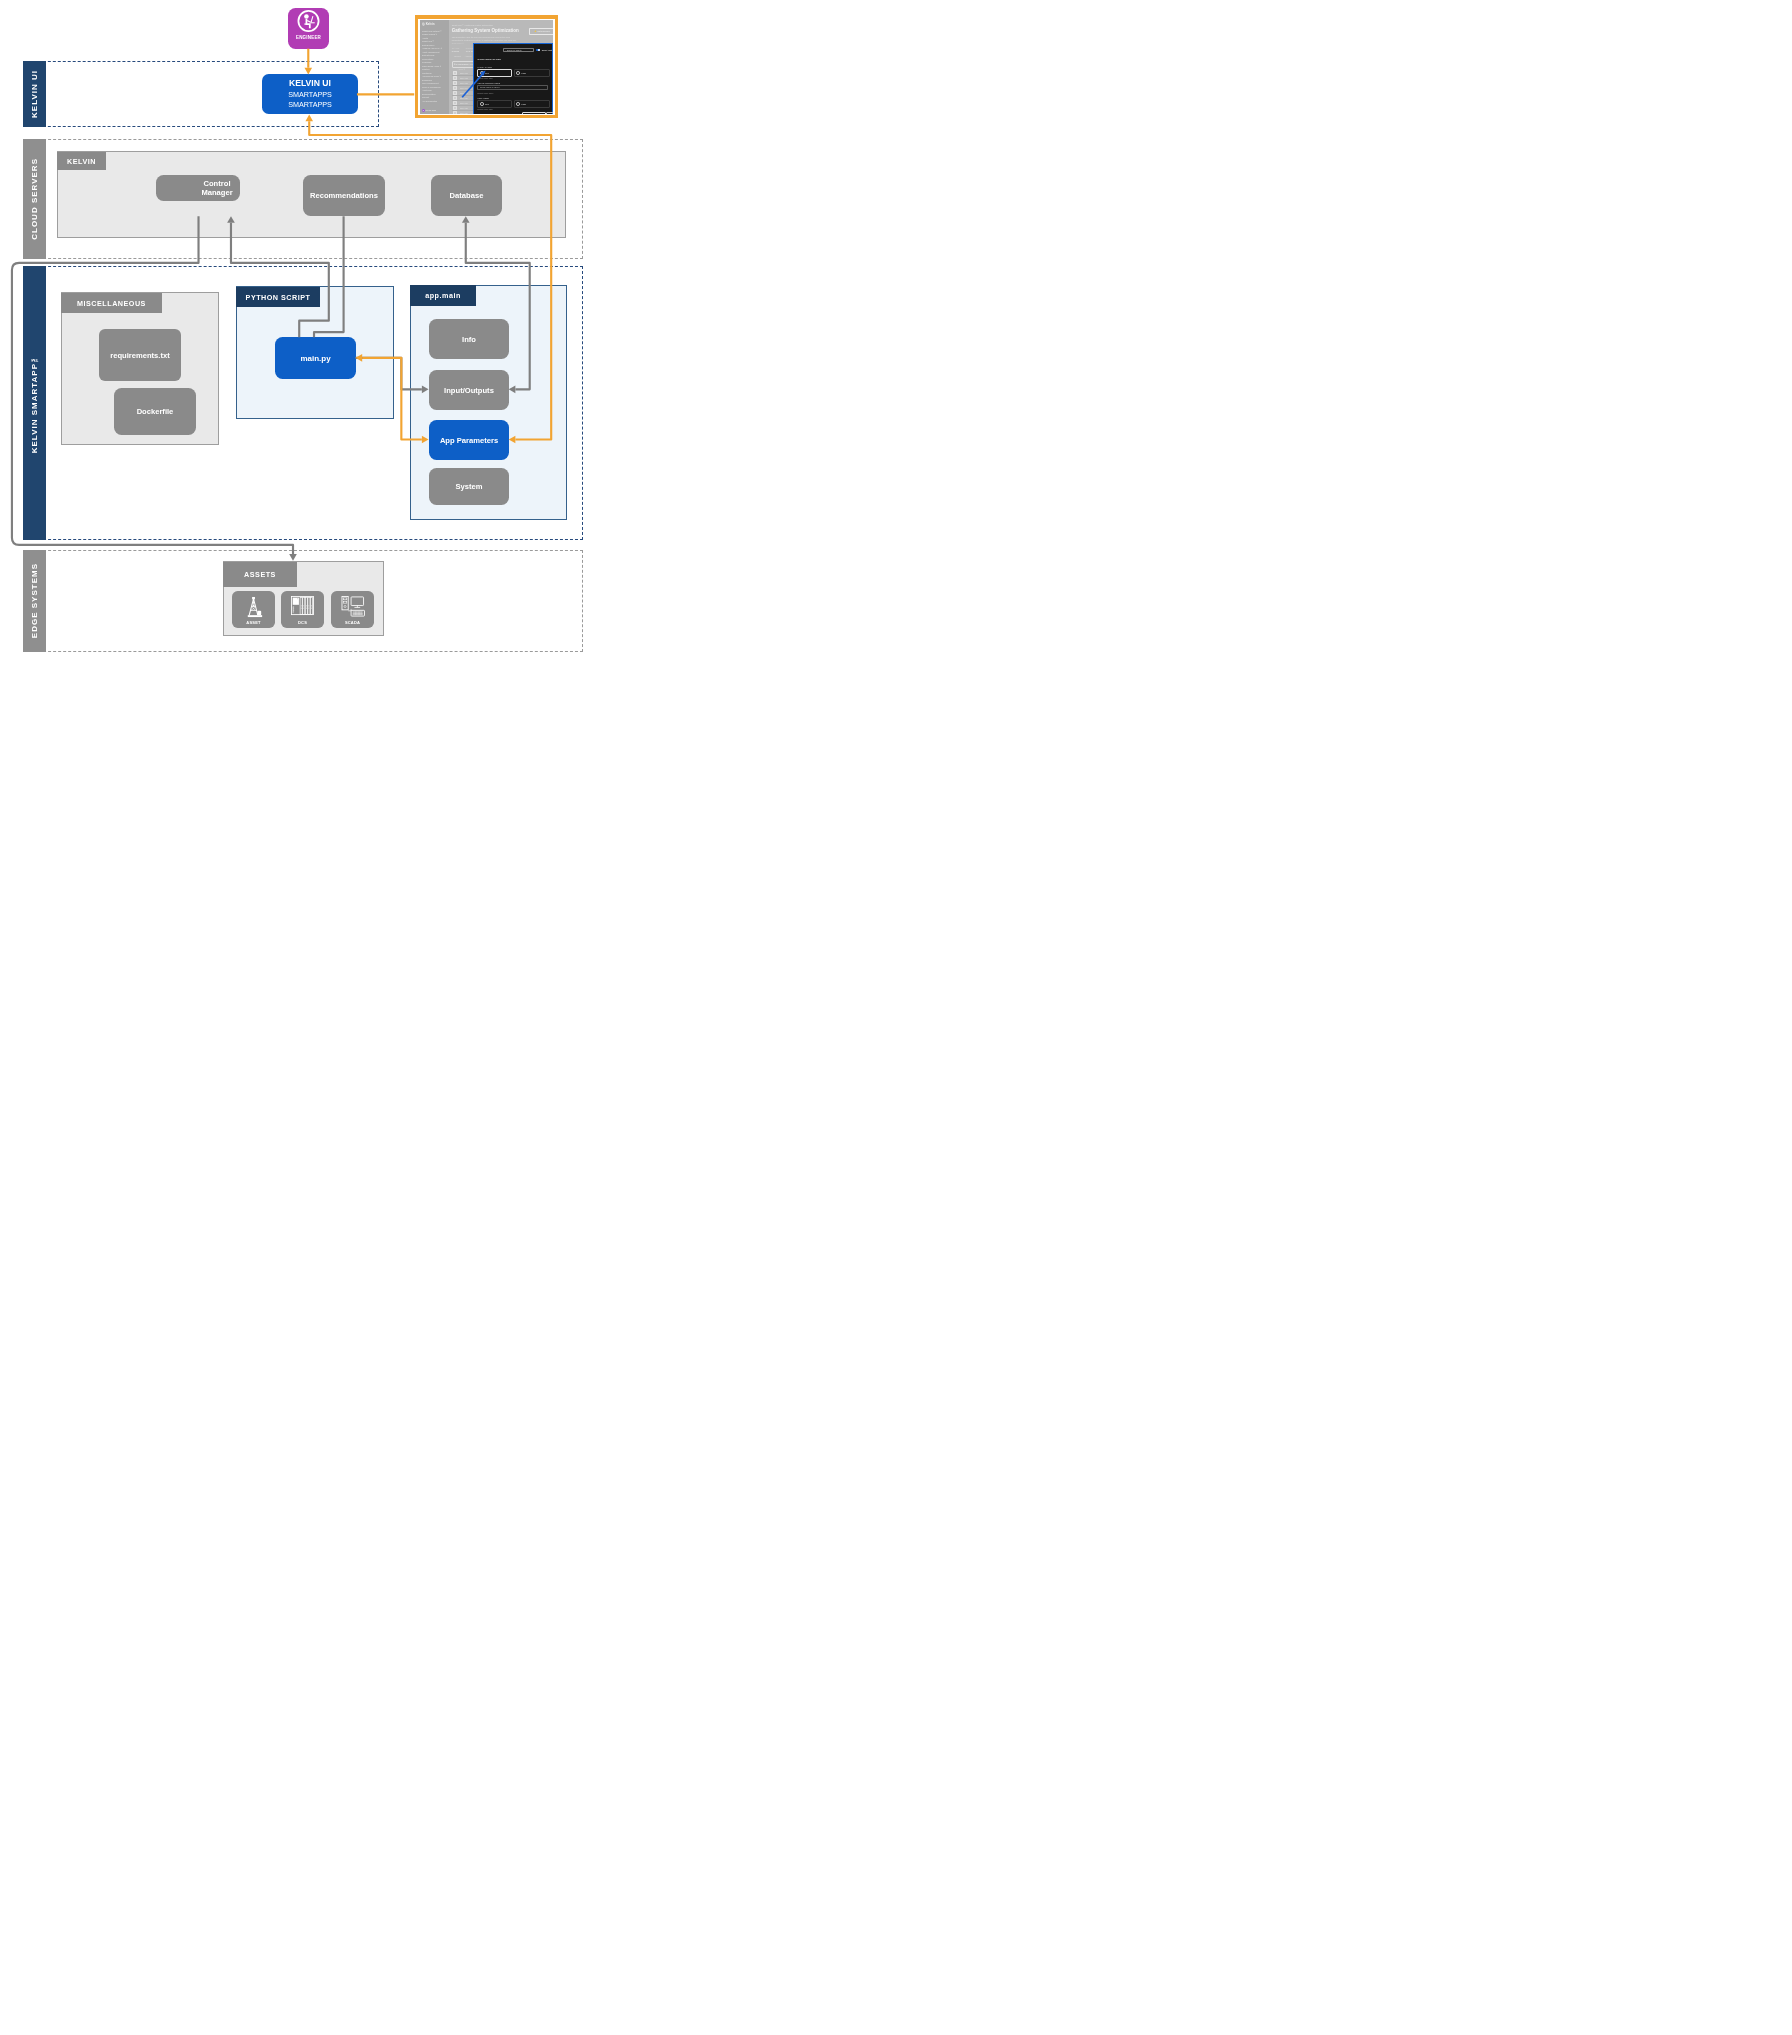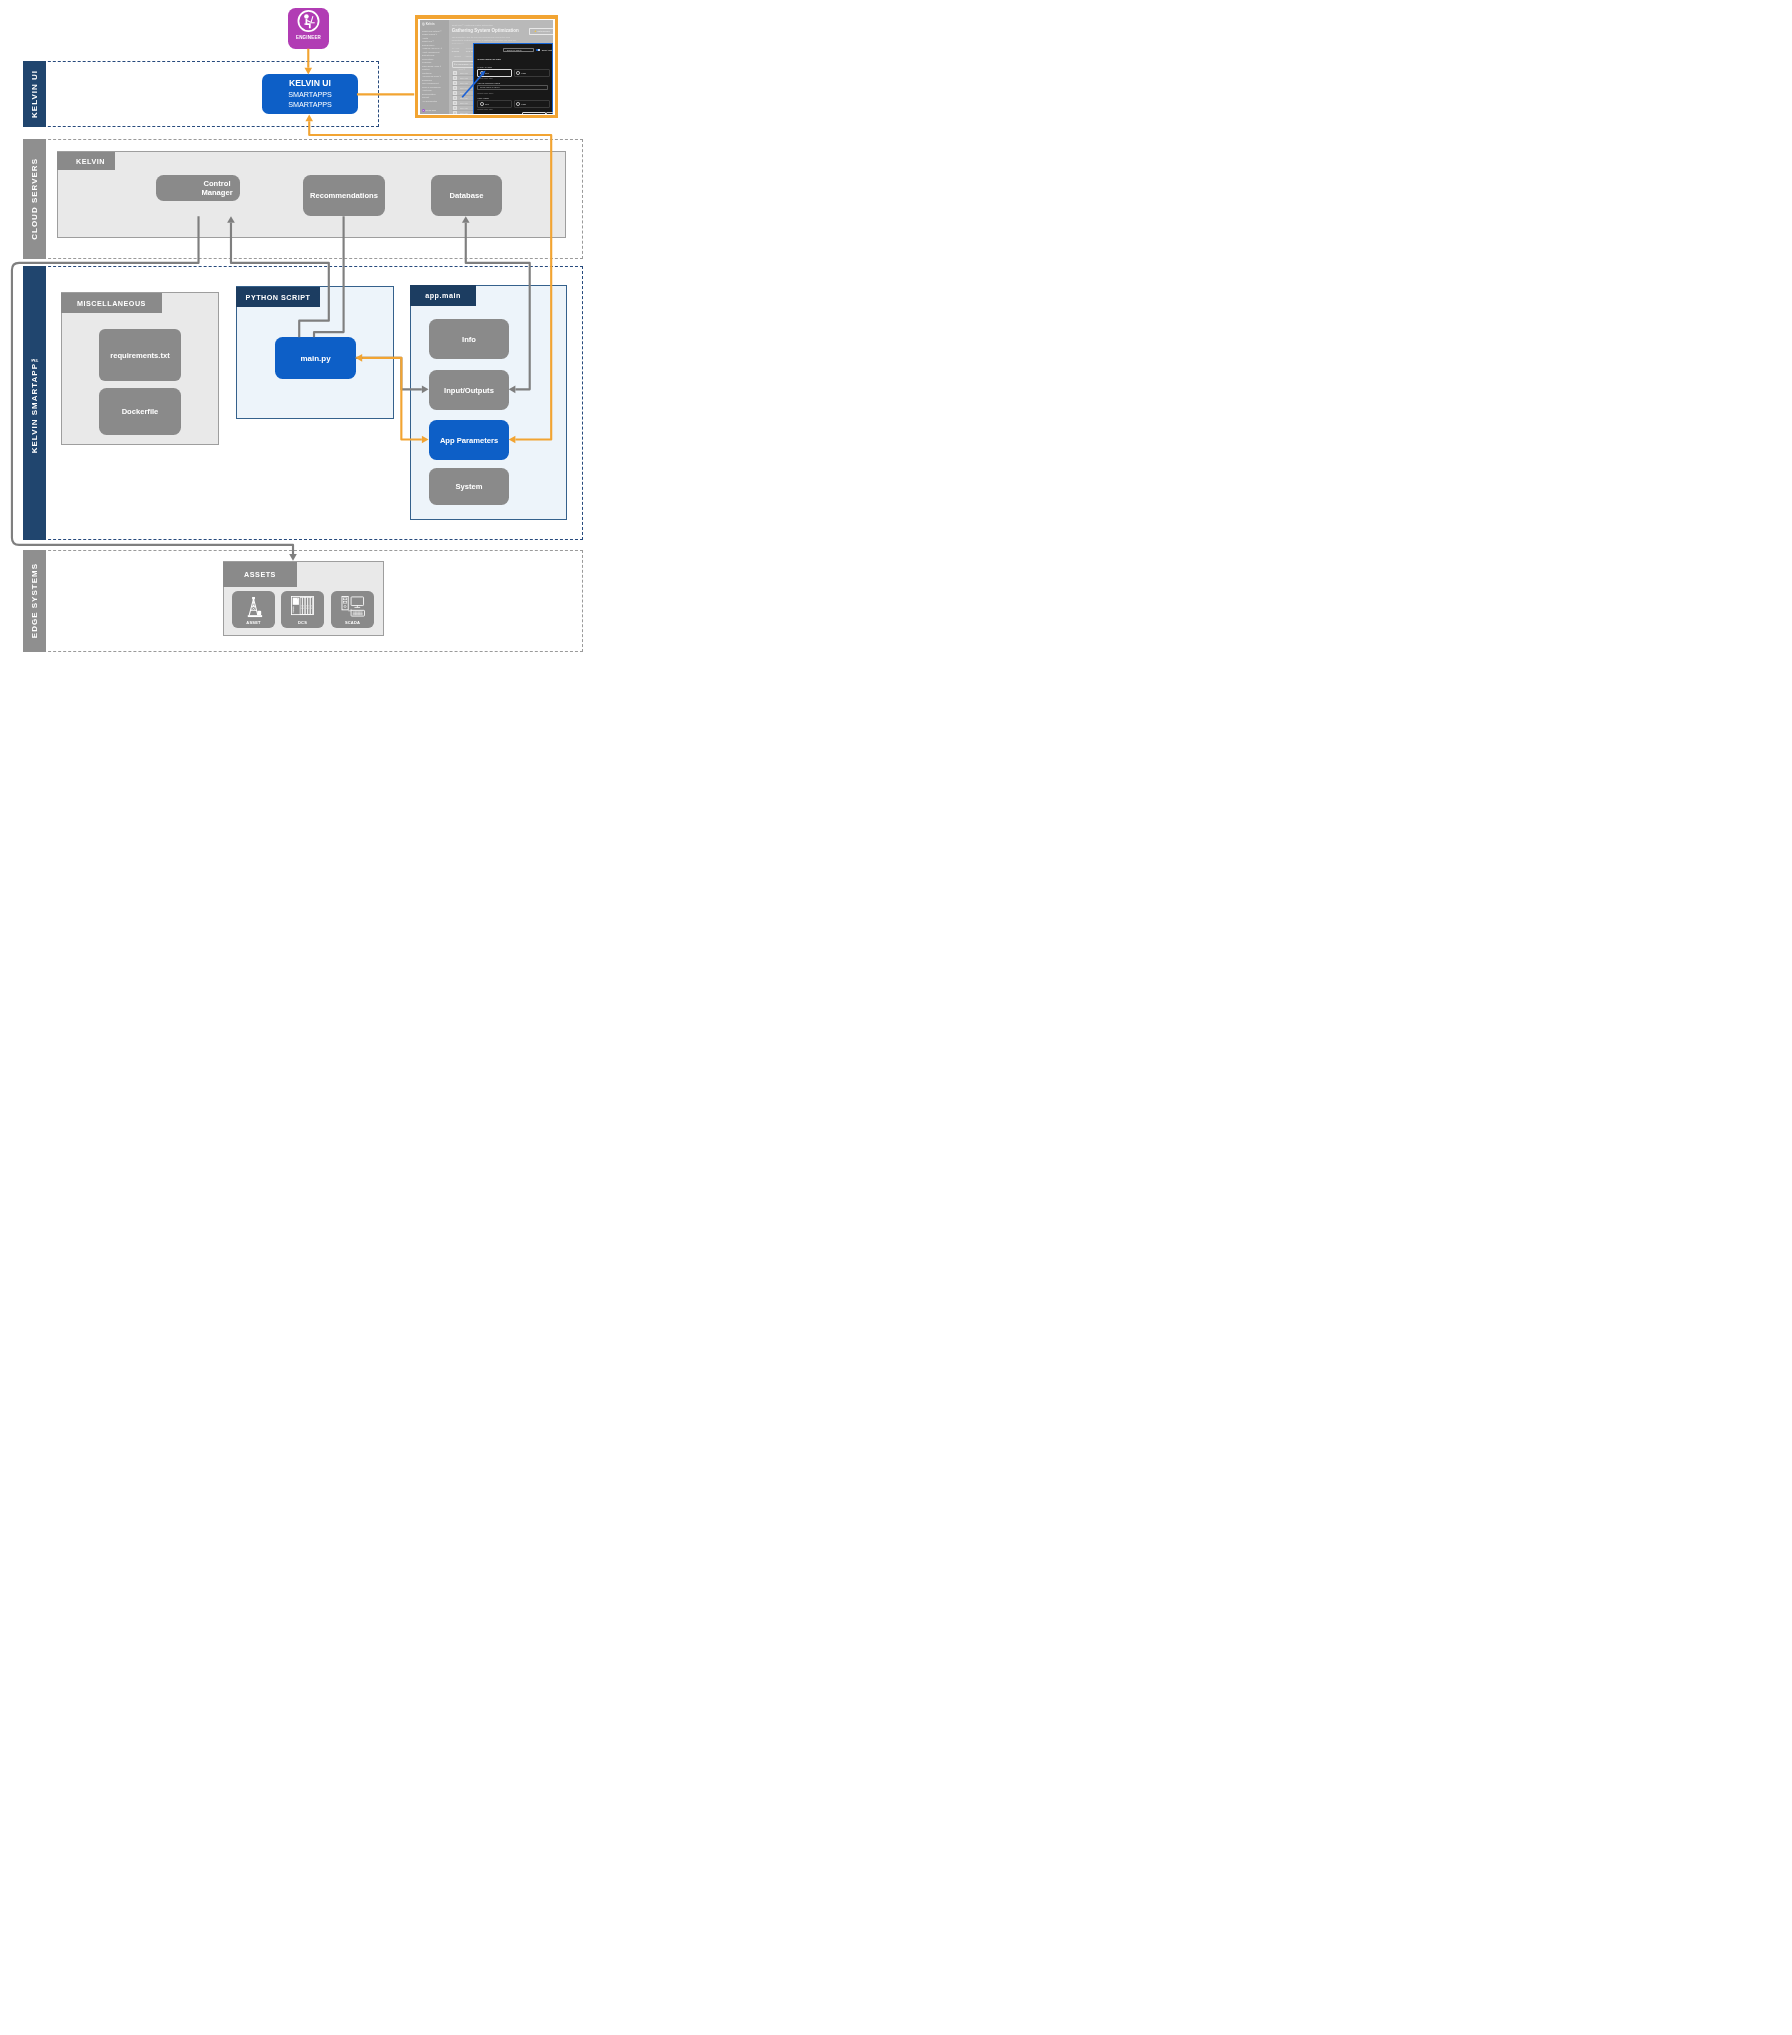--- a/index.html
+++ b/index.html
@@ -118,41 +118,41 @@
     <div class="elabel">ENGINEER</div>
   </div>
 
   <div id="kelvin-ui-box" class="abs" style="left:262px;top:74px;width:96px;height:40px;">
     <div class="t1">KELVIN UI</div>
     <div class="t2">SMARTAPPS</div>
     <div class="t2">SMARTAPPS</div>
   </div>
 
   <div class="panel graybg" style="left:57px;top:151px;width:509px;height:87px;"></div>
-  <div class="plabel gray" style="left:57px;top:152px;width:49px;height:18px;padding-left:9px;">
+  <div class="plabel gray" style="left:57px;top:152px;width:49px;height:18px;">
     <span>KELVIN</span>
     </div>
   <div class="node gray" style="left:156px;top:175px;width:84px;height:26px;padding-left:38px;">
     <span>Control Manager</span>
     </div>
   <div class="node gray" style="left:303px;top:175px;width:82px;height:41px;">
     <span>Recommendations</span>
     </div>
   <div class="node gray" style="left:431px;top:175px;width:71px;height:41px;text-align:right;">
     <span>Database</span>
     </div>
 
   <div class="panel graybg" style="left:61px;top:292px;width:158px;height:153px;"></div>
   <div class="plabel gray" style="left:61px;top:293px;width:101px;height:20px;">
     <span>MISCELLANEOUS</span>
     </div>
   <div class="node gray" style="left:99px;top:329px;width:82px;height:52px;border-radius:6px;">
     <span>requirements.txt</span>
     </div>
-  <div class="node gray" style="left:99px;top:388px;width:82px;height:47px;">
+  <div class="node gray" style="left:114px;top:388px;width:82px;height:47px;">
     <span>Dockerfile</span>
     </div>
 
   <div class="panel bluebg" style="left:236px;top:286px;width:158px;height:133px;"></div>
   <div class="plabel navy" style="left:236px;top:287px;width:84px;height:20px;">
     <span>PYTHON SCRIPT</span>
     </div>
   <div class="node blue" style="left:275px;top:337px;width:81px;height:42px;font-size:8px;">
     <span>main.py</span>
     </div>

